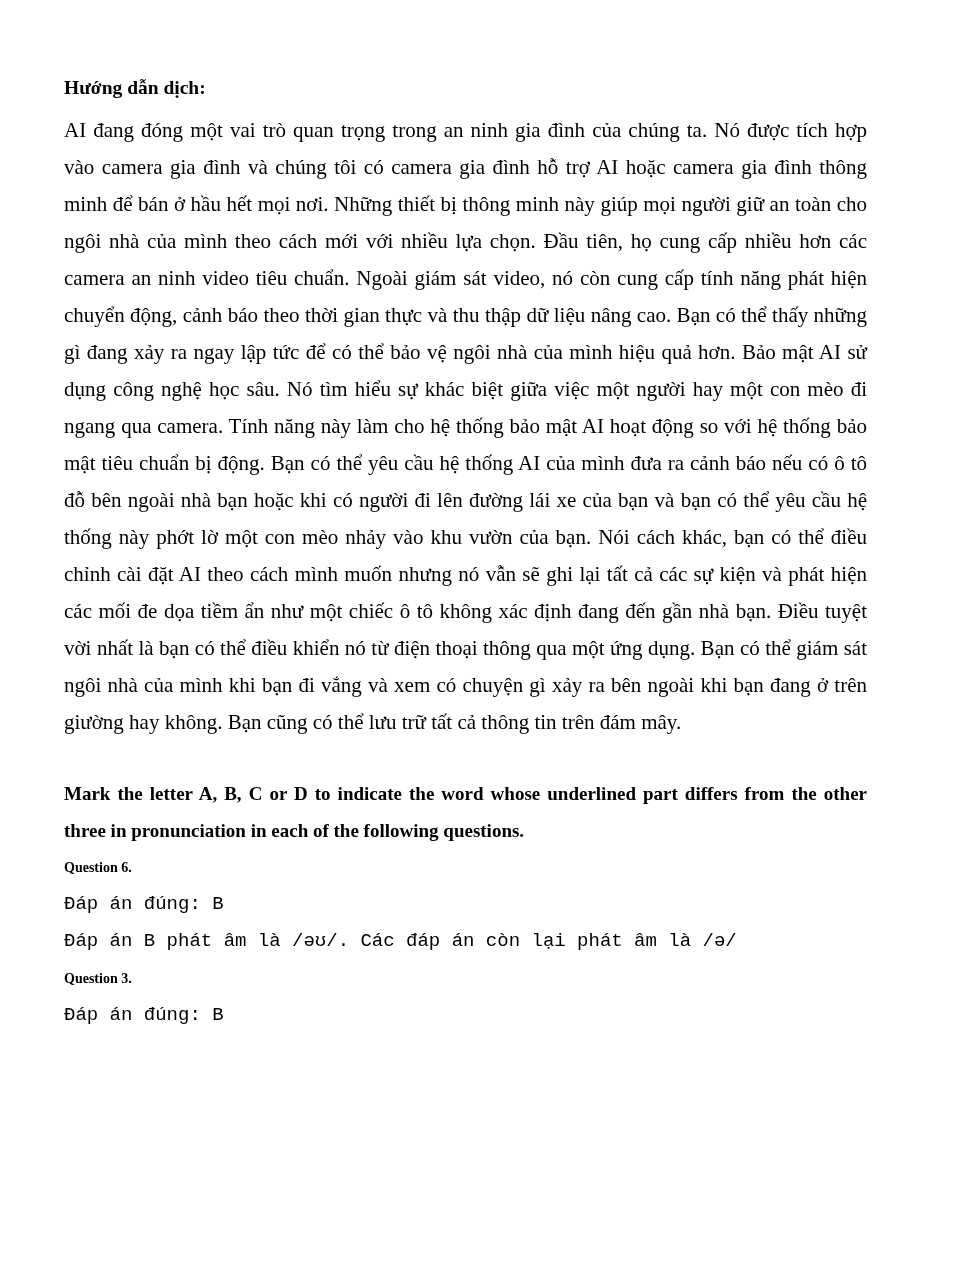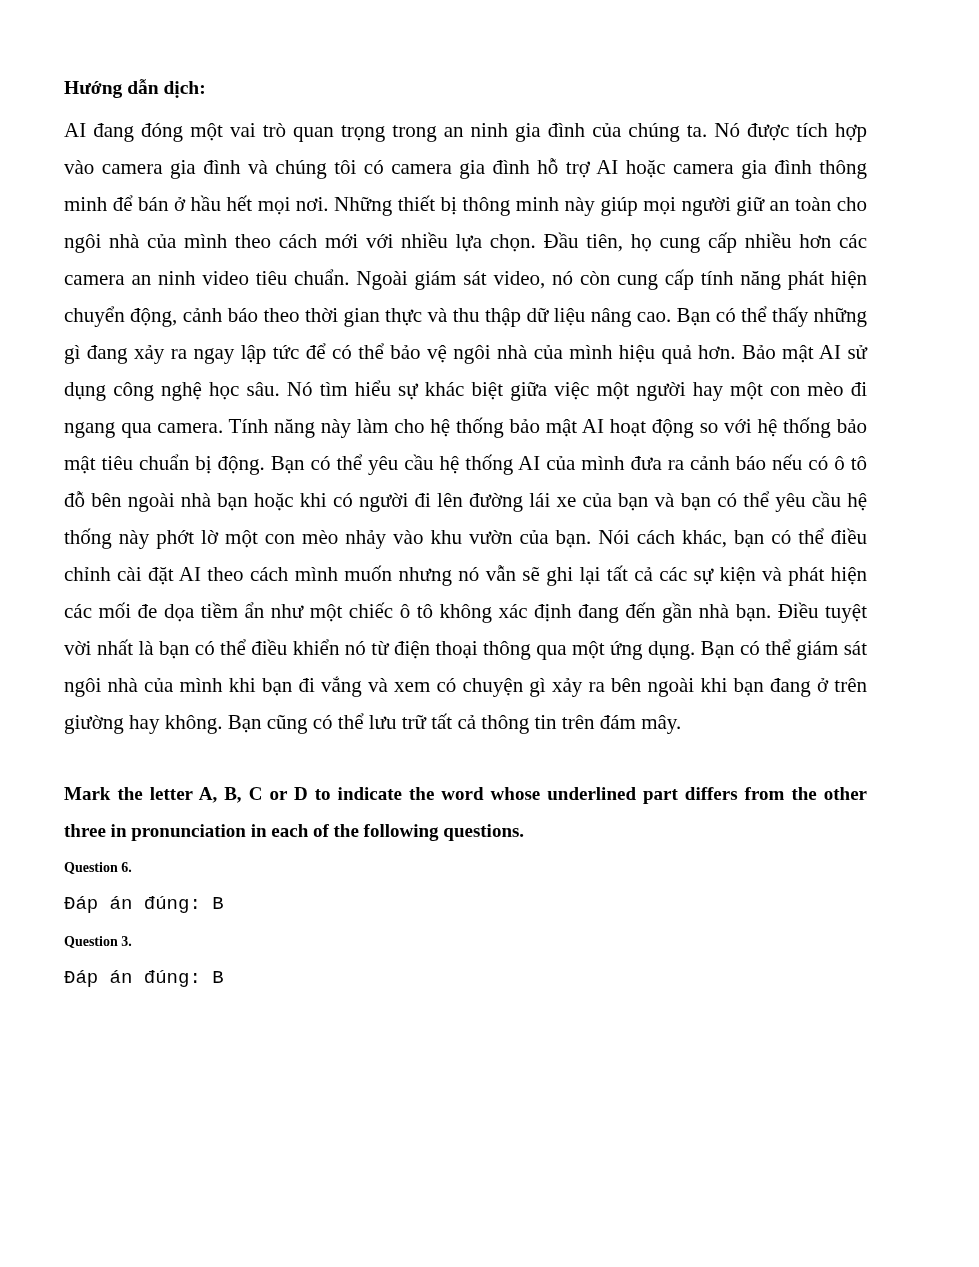--- a/index.html
+++ b/index.html
@@ -68,20 +68,21 @@
     <div class="heading">Hướng dẫn dịch:</div>
 
     <p class="para">AI đang đóng một vai trò quan trọng trong an ninh gia đình của chúng ta. Nó được tích hợp vào camera gia đình và chúng tôi có camera gia đình hỗ trợ AI hoặc camera gia đình thông minh để bán ở hầu hết mọi nơi. Những thiết bị thông minh này giúp mọi người giữ an toàn cho ngôi nhà của mình theo cách mới với nhiều lựa chọn. Đầu tiên, họ cung cấp nhiều hơn các camera an ninh video tiêu chuẩn. Ngoài giám sát video, nó còn cung cấp tính năng phát hiện chuyển động, cảnh báo theo thời gian thực và thu thập dữ liệu nâng cao. Bạn có thể thấy những gì đang xảy ra ngay lập tức để có thể bảo vệ ngôi nhà của mình hiệu quả hơn. Bảo mật AI sử dụng công nghệ học sâu. Nó tìm hiểu sự khác biệt giữa việc một người hay một con mèo đi ngang qua camera. Tính năng này làm cho hệ thống bảo mật AI hoạt động so với hệ thống bảo mật tiêu chuẩn bị động. Bạn có thể yêu cầu hệ thống AI của mình đưa ra cảnh báo nếu có ô tô đỗ bên ngoài nhà bạn hoặc khi có người đi lên đường lái xe của bạn và bạn có thể yêu cầu hệ thống này phớt lờ một con mèo nhảy vào khu vườn của bạn. Nói cách khác, bạn có thể điều chỉnh cài đặt AI theo cách mình muốn nhưng nó vẫn sẽ ghi lại tất cả các sự kiện và phát hiện các mối đe dọa tiềm ẩn như một chiếc ô tô không xác định đang đến gần nhà bạn. Điều tuyệt vời nhất là bạn có thể điều khiển nó từ điện thoại thông qua một ứng dụng. Bạn có thể giám sát ngôi nhà của mình khi bạn đi vắng và xem có chuyện gì xảy ra bên ngoài khi bạn đang ở trên giường hay không. Bạn cũng có thể lưu trữ tất cả thông tin trên đám mây.</p>
 
     <div class="block-gap"></div>
 
     <p class="instruction">Mark the letter A, B, C or D to indicate the word whose underlined part differs from the other three in pronunciation in each of the following questions.</p>
 
     <div class="q-label">Question 6.</div>
     <div class="q-line">Đáp án đúng: B</div>
+    <div class="q-line">Đáp án B phát âm là /əʊ/. Các đáp án còn lại phát âm là /ə/</div>
 
     <div class="q-label">Question 3.</div>
     <div class="q-line">Đáp án đúng: B</div>
 
     <div class="block-gap"></div>
 
 
   </div>
 </div>
 

